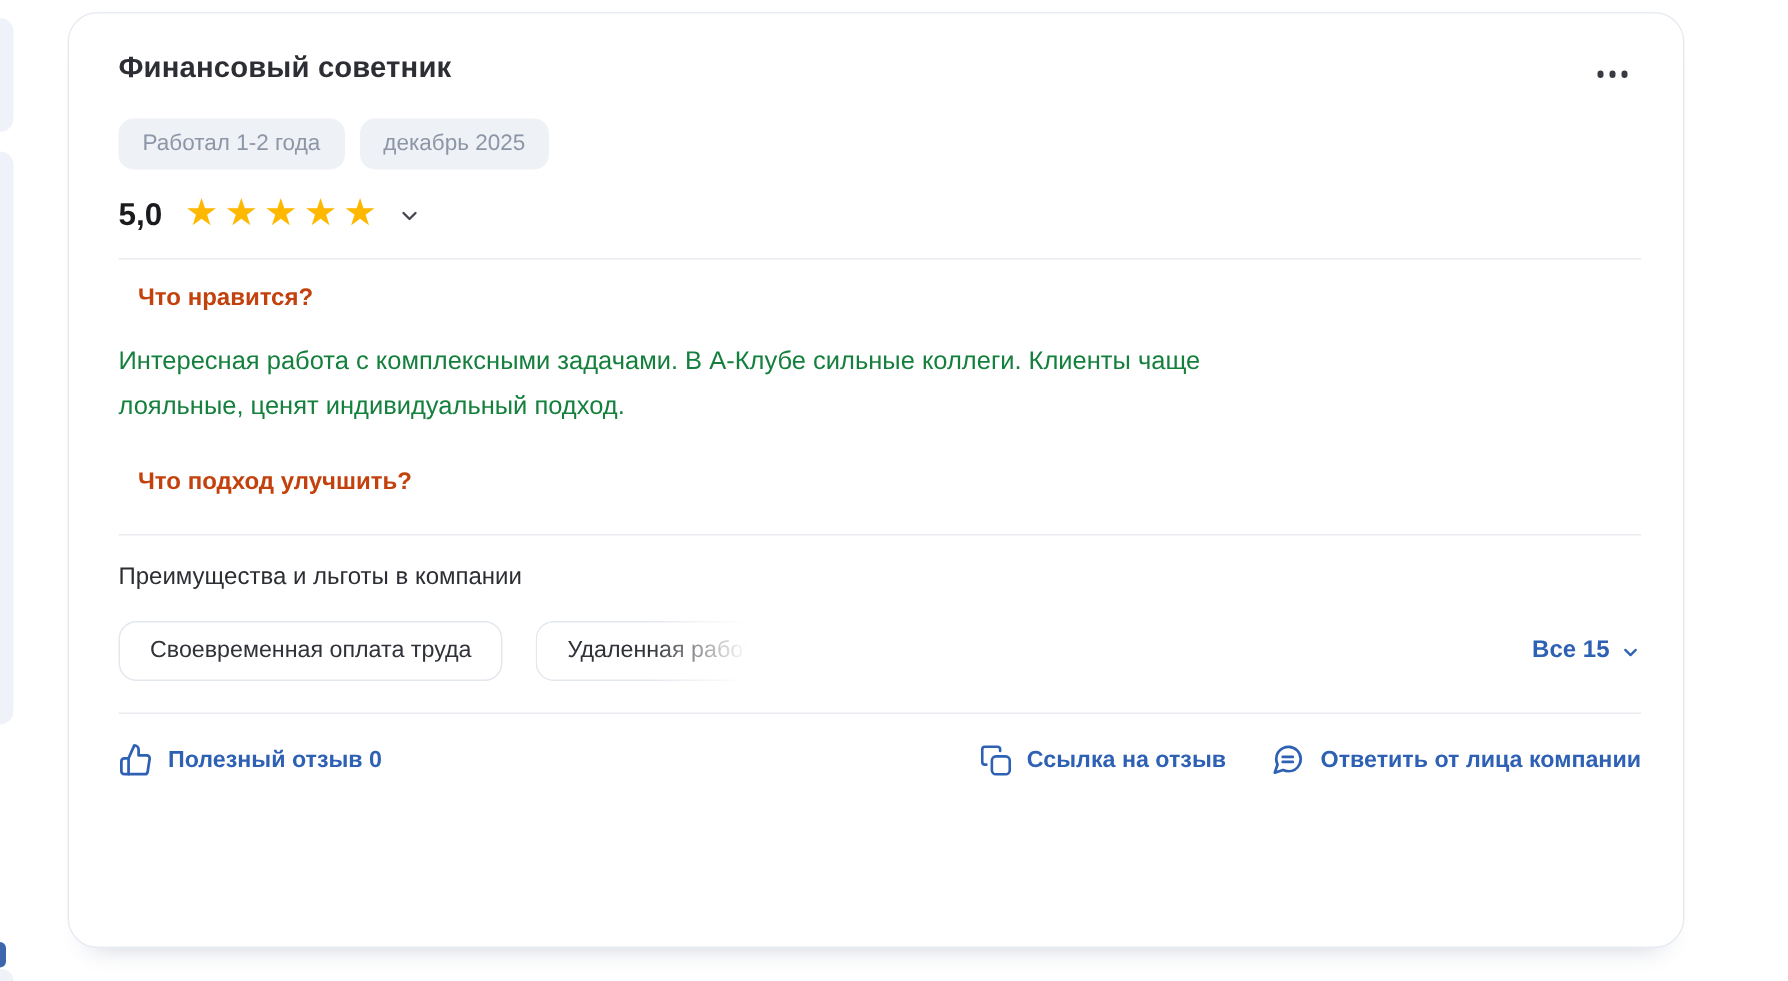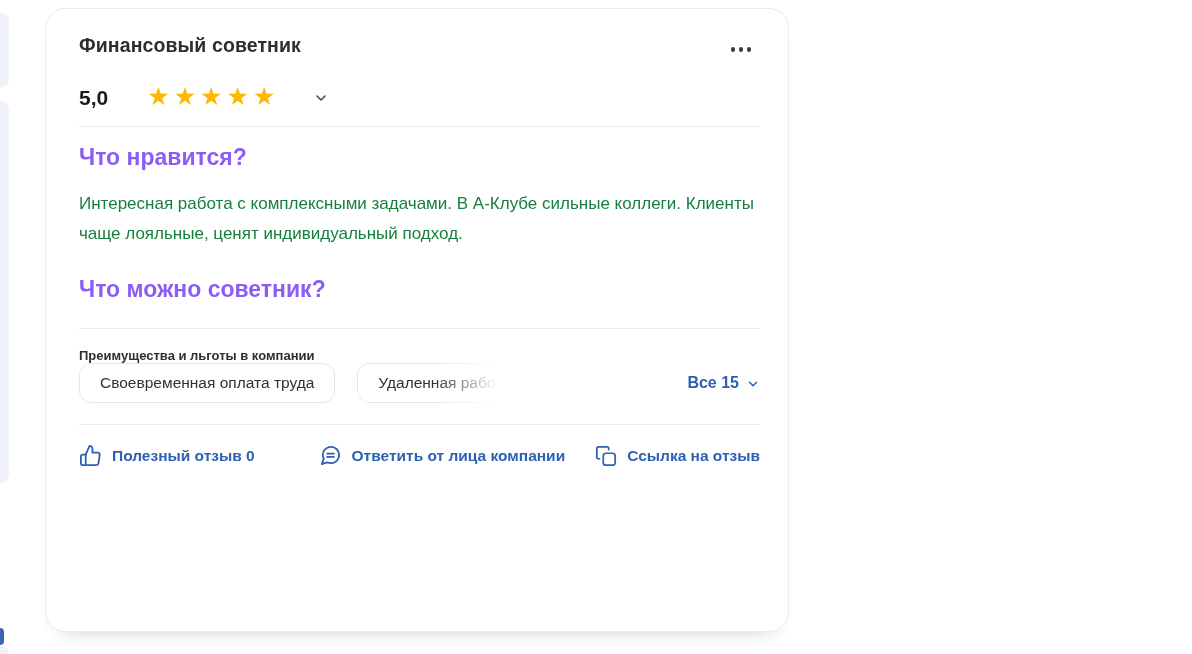--- a/index.html
+++ b/index.html
@@ -10,60 +10,60 @@
     -webkit-font-smoothing:antialiased;
   }
   
   .frag{position:absolute;left:0;width:9px;background:#EFF2F8;}
   .frag-1{top:12px;height:76px;border-radius:0 12px 12px 0;}
   .frag-2{top:101px;height:382px;border-radius:0 12px 12px 0;}
   .frag-3{top:646px;height:8px;border-radius:0 12px 0 0;}
   .frag-blue{position:absolute;left:0;top:628px;width:4px;height:17px;background:#3E66AE;border-radius:0 6px 6px 0;}
 
   .card{
-    position:absolute;left:45px;top:8px;width:744px;height:624px;
+    position:absolute;left:45px;top:8px;width:1078px;height:624px;
     box-sizing:border-box;background:#fff;
     border:1px solid #E7EBF2;border-radius:20px;
     box-shadow:0 14px 18px -16px rgba(50,70,110,.30);
     padding:25px 28px 0 33px;
   }
   .more-btn{
     position:absolute;top:34px;right:33px;
     display:flex;gap:3.5px;align-items:center;
     background:none;border:none;padding:4px;cursor:pointer;
   }
   .more-btn i{width:4.5px;height:4.5px;border-radius:50%;background:#383C42;display:block;}
 
   .title{margin:0;font-size:19.5px;font-weight:700;color:#2C2E33;letter-spacing:.1px;}
 
   .tags{margin-top:22px;display:flex;gap:10px;}
   .tag{
     background:#EEF1F6;color:#8C96A6;font-size:15px;line-height:34px;
     padding:0 16px;border-radius:10px;white-space:nowrap;
   }
 
-  .rating{margin-top:28px;display:flex;align-items:center;gap:24px;}
+  .rating{margin-top:18px;display:flex;align-items:center;}
   .rating-value{font-size:21px;font-weight:700;color:#1A1B1E;}
   .stars{margin-left:15px;display:flex;gap:4px;color:#FFB800;font-size:25px;line-height:1;}
   .stars span{display:block;transform:translateY(-1px);}
   .chev-btn{background:none;border:none;padding:2px;margin-left:12px;color:#45484E;cursor:pointer;display:flex;align-items:center;}
   .chev-btn svg{display:block;}
 
   .divider{height:1px;background:#E9EBF0;}
   .d1{margin-top:16px;}
   .d2{margin-top:25px;}
   .d3{margin-top:21px;}
 
-  .sec-h{margin:0;font-size:23px;font-weight:700;color:#8b5cf6;}
+  .sec-h{margin:13px;font-size:16px;font-weight:700;color:#c2410c;}
   .sec-h.likes{margin-top:17px;}
   .sec-h.improve{margin-top:27px;}
   .sec-p{margin:18px 0 0 0;font-size:17px;line-height:30px;color:#15803d;max-width:735px;}
 
-  .benefits-h{margin:19px 0 0 0;font-size:13px;font-weight:700;color:#2C2E33;}
-  .chips{display:flex;align-items:center;gap:22px;}
+  .benefits-h{margin:19px 0 0 0;font-size:16px;font-weight:400;color:#2C2E33;}
+  .chips{margin-top:20px;display:flex;align-items:center;gap:22px;}
   .chip{
     box-sizing:border-box;border:1px solid #E3E7EE;border-radius:12px;
     line-height:38px;padding:0 20px;font-size:15.5px;color:#2F3237;white-space:nowrap;
   }
   .chip--faded{
     width:147px;flex-shrink:0;overflow:hidden;padding-right:0;
     -webkit-mask-image:linear-gradient(to right,#000 52%,transparent 96%);
             mask-image:linear-gradient(to right,#000 52%,transparent 96%);
   }
   .show-all{
@@ -97,20 +97,24 @@
   <div class="card">
 
     <button class="more-btn" aria-label="more">
       <i></i>
       <i></i>
       <i></i>
     </button>
 
     <h1 class="title">Финансовый советник</h1>
 
+    <div class="tags">
+      <span class="tag">Работал 1-2 года</span>
+      <span class="tag">декабрь 2025</span>
+    </div>
 
     <div class="rating">
       <span class="rating-value">5,0</span>
       <span class="stars">
         <span>★</span>
         <span>★</span>
         <span>★</span>
         <span>★</span>
         <span>★</span>
       </span>
@@ -119,21 +123,21 @@
             <polyline points="6 9 12 15 18 9"></polyline>
           </svg>
       </button>
     </div>
 
     <div class="divider d1"></div>
 
     <h2 class="sec-h likes">Что нравится?</h2>
     <p class="sec-p">Интересная работа с комплексными задачами. В А-Клубе сильные коллеги. Клиенты чаще лояльные, ценят индивидуальный подход.</p>
 
-    <h2 class="sec-h improve">Что можно советник?</h2>
+    <h2 class="sec-h improve">Что подход улучшить?</h2>
 
     <div class="divider d2"></div>
 
     <h3 class="benefits-h">Преимущества и льготы в компании</h3>
 
     <div class="chips">
       <span class="chip">Своевременная оплата труда</span>
       <span class="chip chip--faded">Удаленная работа</span>
       <button class="show-all">
         <span>Все 15</span>
@@ -148,30 +152,30 @@
     <div class="footer">
       <button class="action">
         <svg width="23" height="23" viewBox="0 0 24 24" fill="none" stroke="currentColor" stroke-width="1.9" stroke-linecap="round" stroke-linejoin="round">
             <path d="M14 9V5a3 3 0 0 0-3-3l-4 9v11h11.28a2 2 0 0 0 2-1.7l1.38-9a2 2 0 0 0-2-2.3z"></path>
             <path d="M7 22H4a2 2 0 0 1-2-2v-7a2 2 0 0 1 2-2h3"></path>
           </svg>
         <span>Полезный отзыв 0</span>
       </button>
       <span class="footer-spacer"></span>
       <button class="action">
+        <svg width="22" height="22" viewBox="0 0 24 24" fill="none" stroke="currentColor" stroke-width="1.9" stroke-linecap="round" stroke-linejoin="round">
+            <rect x="9" y="9" width="13" height="13" rx="3"></rect>
+            <path d="M5 15H4a2 2 0 0 1-2-2V4a2 2 0 0 1 2-2h9a2 2 0 0 1 2 2v1"></path>
+          </svg>
+        <span>Ссылка на отзыв</span>
+      </button>
+      <button class="action">
         <svg width="23" height="23" viewBox="0 0 24 24" fill="none" stroke="currentColor" stroke-width="1.9" stroke-linecap="round" stroke-linejoin="round">
             <path d="M21 11.5a8.38 8.38 0 0 1-.9 3.8 8.5 8.5 0 0 1-7.6 4.7 8.38 8.38 0 0 1-3.8-.9L3 21l1.9-5.7a8.38 8.38 0 0 1-.9-3.8 8.5 8.5 0 0 1 4.7-7.6 8.38 8.38 0 0 1 3.8-.9h.5a8.48 8.48 0 0 1 8 8v.5z"></path>
             <line x1="8.5" y1="10" x2="15.5" y2="10"></line>
             <line x1="8.5" y1="13.5" x2="15.5" y2="13.5"></line>
           </svg>
         <span>Ответить от лица компании</span>
       </button>
-      <button class="action">
-        <svg width="22" height="22" viewBox="0 0 24 24" fill="none" stroke="currentColor" stroke-width="1.9" stroke-linecap="round" stroke-linejoin="round">
-            <rect x="9" y="9" width="13" height="13" rx="3"></rect>
-            <path d="M5 15H4a2 2 0 0 1-2-2V4a2 2 0 0 1 2-2h9a2 2 0 0 1 2 2v1"></path>
-          </svg>
-        <span>Ссылка на отзыв</span>
-      </button>
     </div>
 
   </div>
 </div>
 
 </body></html>

